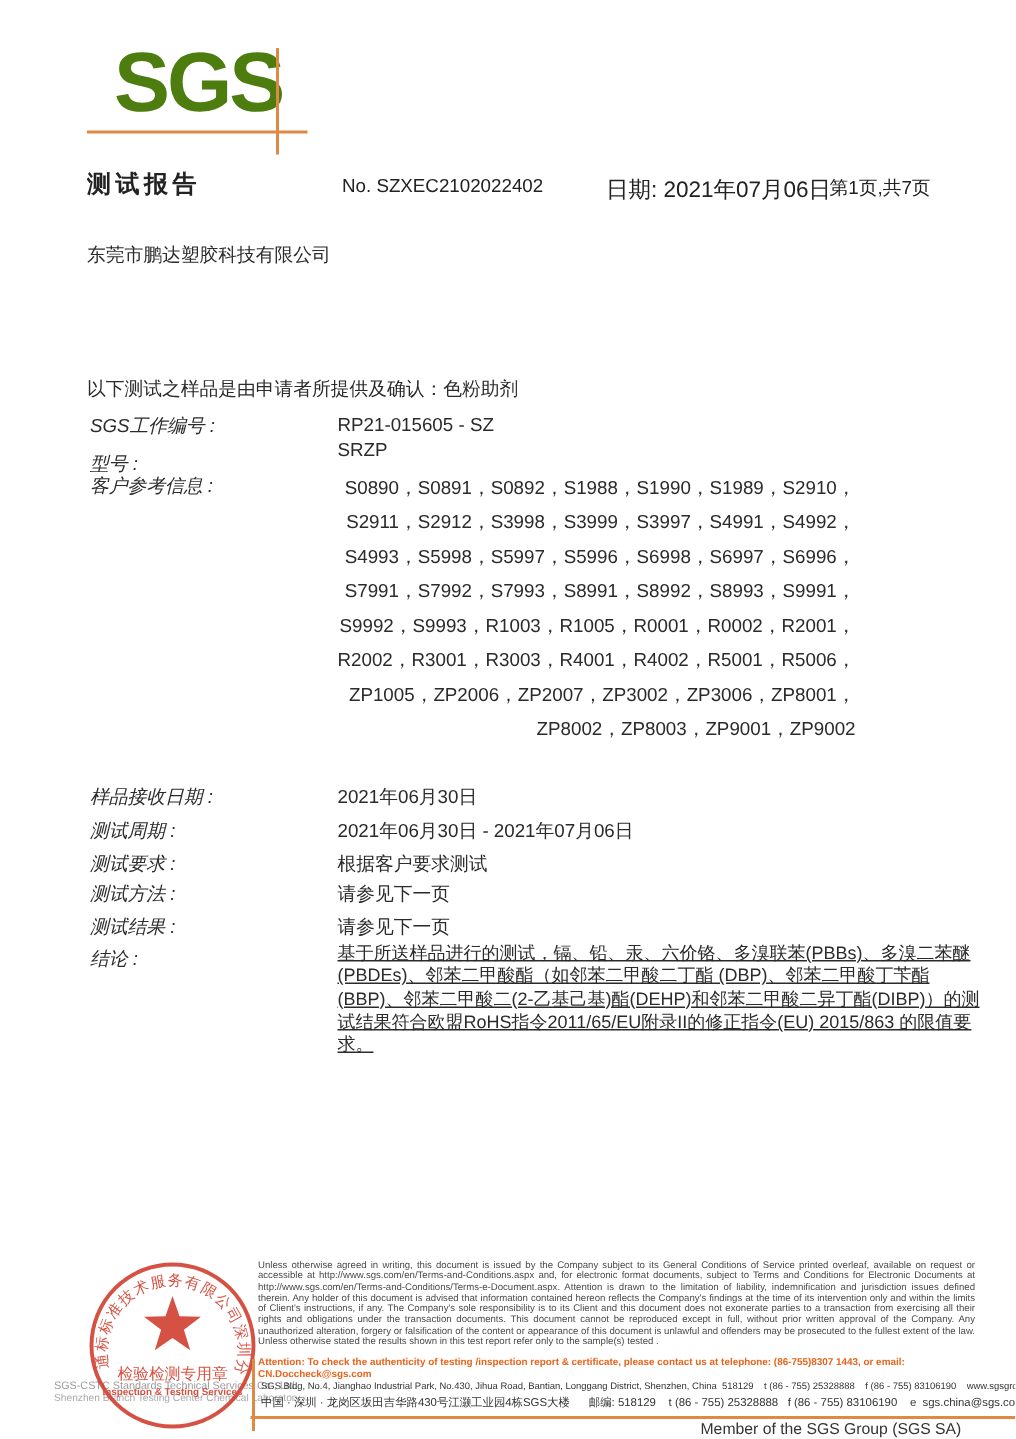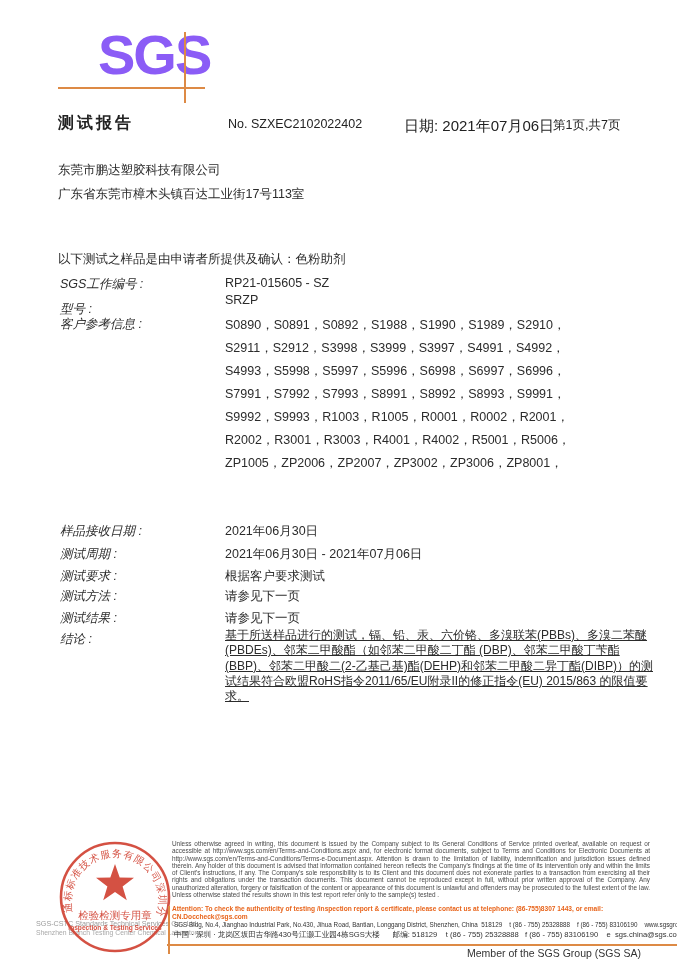--- a/index.html
+++ b/index.html
@@ -1,36 +1,36 @@
 <!DOCTYPE html>
 <html><head>
 <meta charset="utf-8">
 <style>
   html,body{margin:0;padding:0;background:#ffffff;}
   .page{
     position:relative;width:677px;height:959px;background:#fff;overflow:hidden;
     font-family:"Liberation Sans","DejaVu Sans",sans-serif;color:#2b2b2b;
   }
   
-  .logo-text{position:absolute;left:98px;top:27px;font-size:56px;line-height:56px;
-    font-weight:bold;color:#8b5cf6;letter-spacing:-2px;}
+  .logo-text{position:absolute;left:76px;top:27px;font-size:56px;line-height:56px;
+    font-weight:bold;color:#4d7c0f;letter-spacing:-2px;}
   .logo-hline{position:absolute;left:58px;top:87px;width:147px;height:2px;background:#dd8a45;}
   .logo-vline{position:absolute;left:184px;top:32px;width:2px;height:71px;background:#dd8a45;}
   
   .report-title{position:absolute;left:58px;top:113px;font-size:16px;font-weight:bold;letter-spacing:3px;color:#222;}
   .report-no{position:absolute;left:228px;top:117px;font-size:12.5px;color:#222;}
   .report-date{position:absolute;left:404px;top:117px;font-size:15px;color:#222;}
   .report-page{position:absolute;left:553px;top:117px;font-size:12.5px;color:#222;}
   .company{position:absolute;left:58px;top:162px;font-size:12.5px;}
   .company-addr{position:absolute;left:58px;top:186px;font-size:12.5px;}
   .intro{position:absolute;left:58px;top:251px;font-size:12.5px;}
   
   .flabel{position:absolute;left:60px;font-size:12.5px;white-space:nowrap;font-style:italic;}
   .fvalue{position:absolute;left:225px;font-size:12.5px;white-space:nowrap;}
-  .ref-lines{position:absolute;left:225px;top:314px;font-size:12.5px;line-height:23px;}
+  .ref-lines{position:absolute;left:225px;top:314px;font-size:12.5px;line-height:23px;text-align:right;}
   .conclusion{position:absolute;left:225px;top:628px;width:432px;font-size:12px;line-height:15.3px;white-space:normal;text-decoration:underline;}
   
   .disclaimer{position:absolute;left:172px;top:840px;width:478px;font-size:6.4px;line-height:7.3px;
     color:#4a4a4a;text-align:justify;}
   .attention{position:absolute;left:172px;top:905px;width:478px;font-size:6.6px;line-height:7.5px;
     color:#e8641b;font-weight:bold;}
   .addr-bar{position:absolute;left:168px;top:906px;width:2px;height:48px;background:#dd8a45;}
   .addr-en{position:absolute;left:174px;top:921px;font-size:6.3px;color:#333;white-space:pre;}
   .addr-cn{position:absolute;left:174px;top:930px;font-size:7.6px;color:#333;white-space:pre;}
   .footer-hline{position:absolute;left:167px;top:944px;width:510px;height:2px;background:#dd8a45;}
@@ -48,39 +48,39 @@
   <div class="logo-text">SGS</div>
   <div class="logo-hline"></div>
   <div class="logo-vline"></div>
 
   <div class="report-title">测试报告</div>
   <div class="report-no">No. SZXEC2102022402</div>
   <div class="report-date">日期: 2021年07月06日</div>
   <div class="report-page">第1页,共7页</div>
 
   <div class="company">东莞市鹏达塑胶科技有限公司</div>
-  <div class="company-addr">广东省东莞市樟木头镇百达工业街17号113室</div>
 
   <div class="intro">以下测试之样品是由申请者所提供及确认：色粉助剂</div>
 
   <div class="flabel" style="top:276px">SGS工作编号 :</div>
   <div class="fvalue" style="top:276px">RP21-015605 - SZ</div>
 
   <div class="flabel" style="top:301px">型号 :</div>
   <div class="fvalue" style="top:293px">SRZP</div>
 
   <div class="flabel" style="top:316px">客户参考信息 :</div>
   <div class="ref-lines">
     <div>S0890，S0891，S0892，S1988，S1990，S1989，S2910，</div>
     <div>S2911，S2912，S3998，S3999，S3997，S4991，S4992，</div>
     <div>S4993，S5998，S5997，S5996，S6998，S6997，S6996，</div>
     <div>S7991，S7992，S7993，S8991，S8992，S8993，S9991，</div>
     <div>S9992，S9993，R1003，R1005，R0001，R0002，R2001，</div>
     <div>R2002，R3001，R3003，R4001，R4002，R5001，R5006，</div>
     <div>ZP1005，ZP2006，ZP2007，ZP3002，ZP3006，ZP8001，</div>
+    <div>ZP8002，ZP8003，ZP9001，ZP9002</div>
   </div>
 
   <div class="flabel" style="top:523px">样品接收日期 :</div>
   <div class="fvalue" style="top:523px">2021年06月30日</div>
 
   <div class="flabel" style="top:546px">测试周期 :</div>
   <div class="fvalue" style="top:546px">2021年06月30日 - 2021年07月06日</div>
 
   <div class="flabel" style="top:568px">测试要求 :</div>
   <div class="fvalue" style="top:568px">根据客户要求测试</div>

